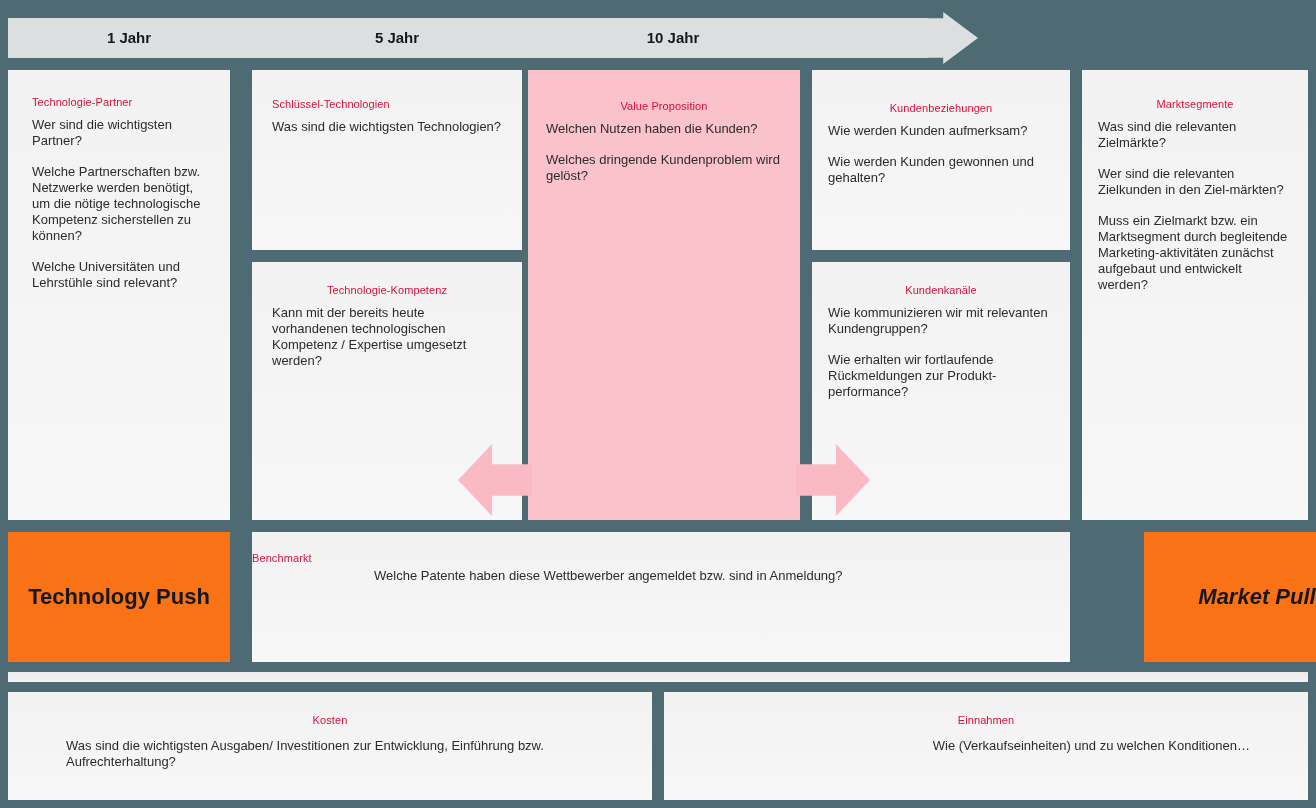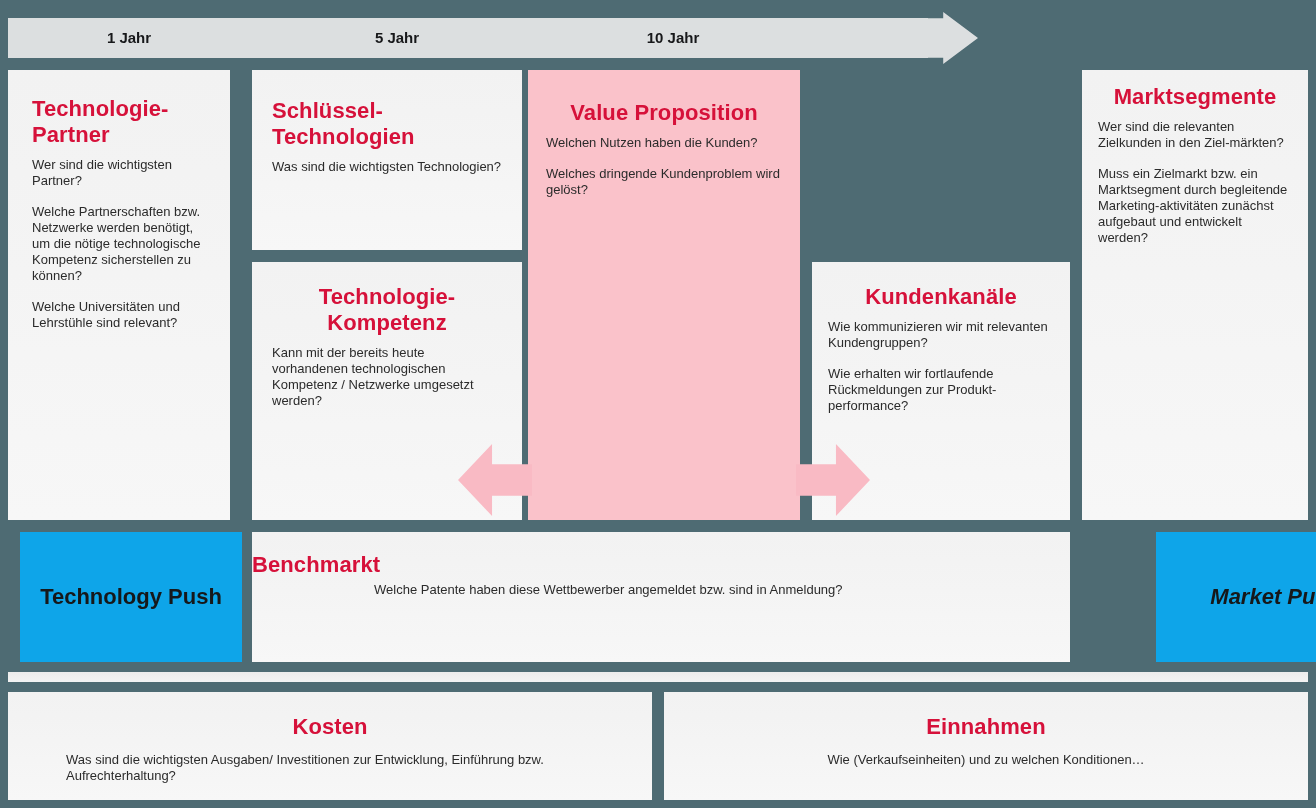--- a/index.html
+++ b/index.html
@@ -35,23 +35,23 @@
   #tl2{left:600px;width:130px;}
 
   
   .card{
     position:absolute;
     background:linear-gradient(180deg,#f2f2f2 0%,#f4f4f4 45%,#f7f7f7 100%);
     box-sizing:border-box;
     overflow:hidden;
   }
   .card.pink{background:#fac2ca;}
-  .card.gray{background:#0ea5e9;margin-left:12px;}
+  .card.gray{background:#f97316;}
   .card-title{
-    font-weight:bold;font-size:22px;color:#d6113a;
+    font-weight:normal;font-size:11px;color:#d6113a;
     letter-spacing:.1px;
     margin:0 0 9px 0;
   }
   .card-title.center{text-align:center;}
   .p{
     font-size:13px;line-height:16px;color:#2b2b2b;
     margin:0 0 15px 0;
   }
   .p:last-child{margin-bottom:0;}
   .big-label{
@@ -61,21 +61,21 @@
     text-align:center;
   }
 
   
   #col-partner      {left:8px;   top:70px;  width:222px; height:450px; padding:26px 24px 0 24px;}
   #col-keytech      {left:252px; top:70px;  width:270px; height:180px; padding:28px 20px 0 20px;}
   #col-techcomp     {left:252px; top:262px; width:270px; height:258px; padding:22px 20px 0 20px;}
   #col-value        {left:528px; top:70px;  width:272px; height:450px; padding:30px 18px 0 18px;}
   #col-custrel      {left:812px; top:70px;  width:258px; height:180px; padding:32px 16px 0 16px;}
   #col-custchan     {left:812px; top:262px; width:258px; height:258px; padding:22px 16px 0 16px;}
-  #col-segments     {left:1082px;top:70px;  width:226px; height:450px; padding:14px 16px 0 16px;}
+  #col-segments     {left:1082px;top:70px;  width:226px; height:450px; padding:28px 16px 0 16px;}
 
   
   .arrow-left{
     position:absolute;left:458px;top:444px;width:74px;height:72px;
     background:#f9bac4;
     clip-path:polygon(0 50%,46% 0,46% 28%,100% 28%,100% 72%,46% 72%,46% 100%);
   }
   .arrow-right{
     position:absolute;left:796px;top:444px;width:74px;height:72px;
     background:#f9bac4;
@@ -93,21 +93,21 @@
   .strip{
     position:absolute;left:8px;top:672px;width:1300px;height:10px;
     background:linear-gradient(180deg,#ececec 0%,#f3f3f3 100%);
   }
 
   
   #row-kosten   {left:8px;   top:692px; width:644px; height:108px; padding:22px 0 12px 0;}
   #row-einnahmen{left:664px; top:692px; width:644px; height:108px; padding:22px 0 0 0;}
   #row-kosten .card-title,#row-einnahmen .card-title{text-align:center;margin-bottom:12px;}
   #row-kosten .p{padding:0 58px;}
-  #row-einnahmen .p{padding:0 58px;text-align:center;}
+  #row-einnahmen .p{padding:0 58px;text-align:right;}
 </style>
 </head>
 <body>
 
 <div class="canvas">
 
   <div class="timeline">
     <div class="timeline-bar"></div>
     <div class="timeline-head"></div>
     <div class="timeline-label" id="tl0">1 Jahr</div>
@@ -122,38 +122,44 @@
     <p class="p">Welche Universitäten und Lehrstühle sind relevant?</p>
   </div>
 
   <div class="card" id="col-keytech">
     <div class="card-title">Schlüssel-Technologien</div>
     <p class="p">Was sind die wichtigsten Technologien?</p>
   </div>
 
   <div class="card" id="col-techcomp">
     <div class="card-title center">Technologie-Kompetenz</div>
-    <p class="p">Kann mit der bereits heute vorhandenen technologischen Kompetenz / Netzwerke umgesetzt werden?</p>
+    <p class="p">Kann mit der bereits heute vorhandenen technologischen Kompetenz / Expertise umgesetzt werden?</p>
   </div>
 
   <div class="card pink" id="col-value">
     <div class="card-title center">Value Proposition</div>
     <p class="p">Welchen Nutzen haben die Kunden?</p>
     <p class="p">Welches dringende Kundenproblem wird gelöst?</p>
   </div>
 
+  <div class="card" id="col-custrel">
+    <div class="card-title center">Kundenbeziehungen</div>
+    <p class="p">Wie werden Kunden aufmerksam?</p>
+    <p class="p">Wie werden Kunden gewonnen und gehalten?</p>
+  </div>
 
   <div class="card" id="col-custchan">
     <div class="card-title center">Kundenkanäle</div>
     <p class="p">Wie kommunizieren wir mit relevanten Kundengruppen?</p>
     <p class="p">Wie erhalten wir fortlaufende Rückmeldungen zur Produkt-performance?</p>
   </div>
 
   <div class="card" id="col-segments">
     <div class="card-title center">Marktsegmente</div>
+    <p class="p">Was sind die relevanten Zielmärkte?</p>
     <p class="p">Wer sind die relevanten Zielkunden in den Ziel-märkten?</p>
     <p class="p">Muss ein Zielmarkt bzw. ein Marktsegment durch begleitende Marketing-aktivitäten zunächst aufgebaut und entwickelt werden?</p>
   </div>
 
   <div class="arrow-left"></div>
   <div class="arrow-right"></div>
 
   <div class="card gray" id="row-techpush">
     <div class="big-label">Technology Push</div>
   </div>

